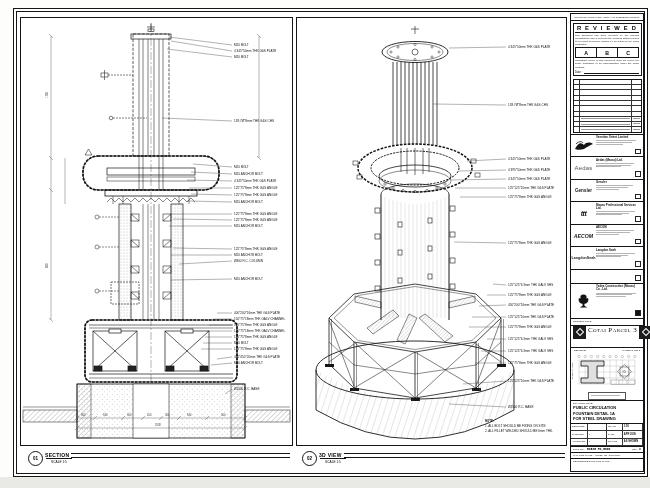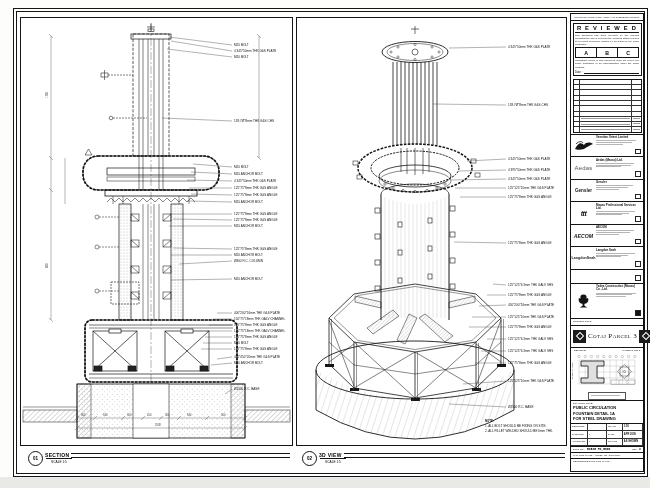--- a/index.html
+++ b/index.html
@@ -49,21 +49,21 @@
   .cb{position:absolute;right:2px;bottom:2px;width:3.6px;height:3.6px;border:.6px solid #222;background:#fff}
   .cbf{background:#151515}
   .lg-aedas{font-size:6px;color:#555;letter-spacing:.2px}
   .lg-gensler{font-size:4.6px;font-weight:bold;color:#1a1a1a}
   .lg-ttt{font-size:7px;font-weight:bold;font-style:italic;color:#1a1a1a;letter-spacing:-.5px}
   .lg-aecom{font-size:5.2px;font-weight:bold;font-style:italic;color:#1a1a1a}
   .lg-ls{font-size:3.6px;font-weight:bold;color:#1a1a1a}
   .emptyrow{height:13px;border-top:.7px solid #151515;position:relative}
   .contr{height:34px;border-top:.7px solid #151515;display:flex;position:relative}
   .pstrip{height:6px;border-top:.7px solid #151515;font-size:2.4px;padding-left:2px;line-height:6px;color:#111}
-  .banner{height:21px;border-top:.7px solid #151515;display:flex;align-items:center;padding:0 2px;gap:2px}
+  .banner{height:21px;border-top:.7px solid #151515;display:flex;align-items:flex-start;padding:0 2px;gap:2px}
   .medal{width:13px;height:13px;background:#1c1c1c;position:relative;flex:0 0 auto}
   .medal::after{content:"";position:absolute;inset:3.5px;border:.9px solid #fff;transform:rotate(45deg)}
   .btitle{flex:1;text-align:center;font-family:"Liberation Serif",serif;font-variant:small-caps;font-size:7px;color:#111;letter-spacing:.4px;white-space:nowrap}
   .kp{height:51px;border-top:.7px solid #151515;position:relative;padding-top:1px}
   .kpl{position:absolute;left:3px;top:1px;font-size:2.3px;font-weight:bold}
   .kpr{position:absolute;right:3px;top:1px;font-size:2.2px}
   .kplot1{position:absolute;left:-7px;top:22px;font-size:2.1px;transform:rotate(-90deg)}
   .kcap{width:32px;height:5px;border:.5px solid #555;margin:1px auto 0;padding:.8px 2px 0}
   .dtitle{border-top:.7px solid #151515;padding:1.5px 2px;flex:0 0 auto}
   .dtl{font-size:2.5px;color:#222}

